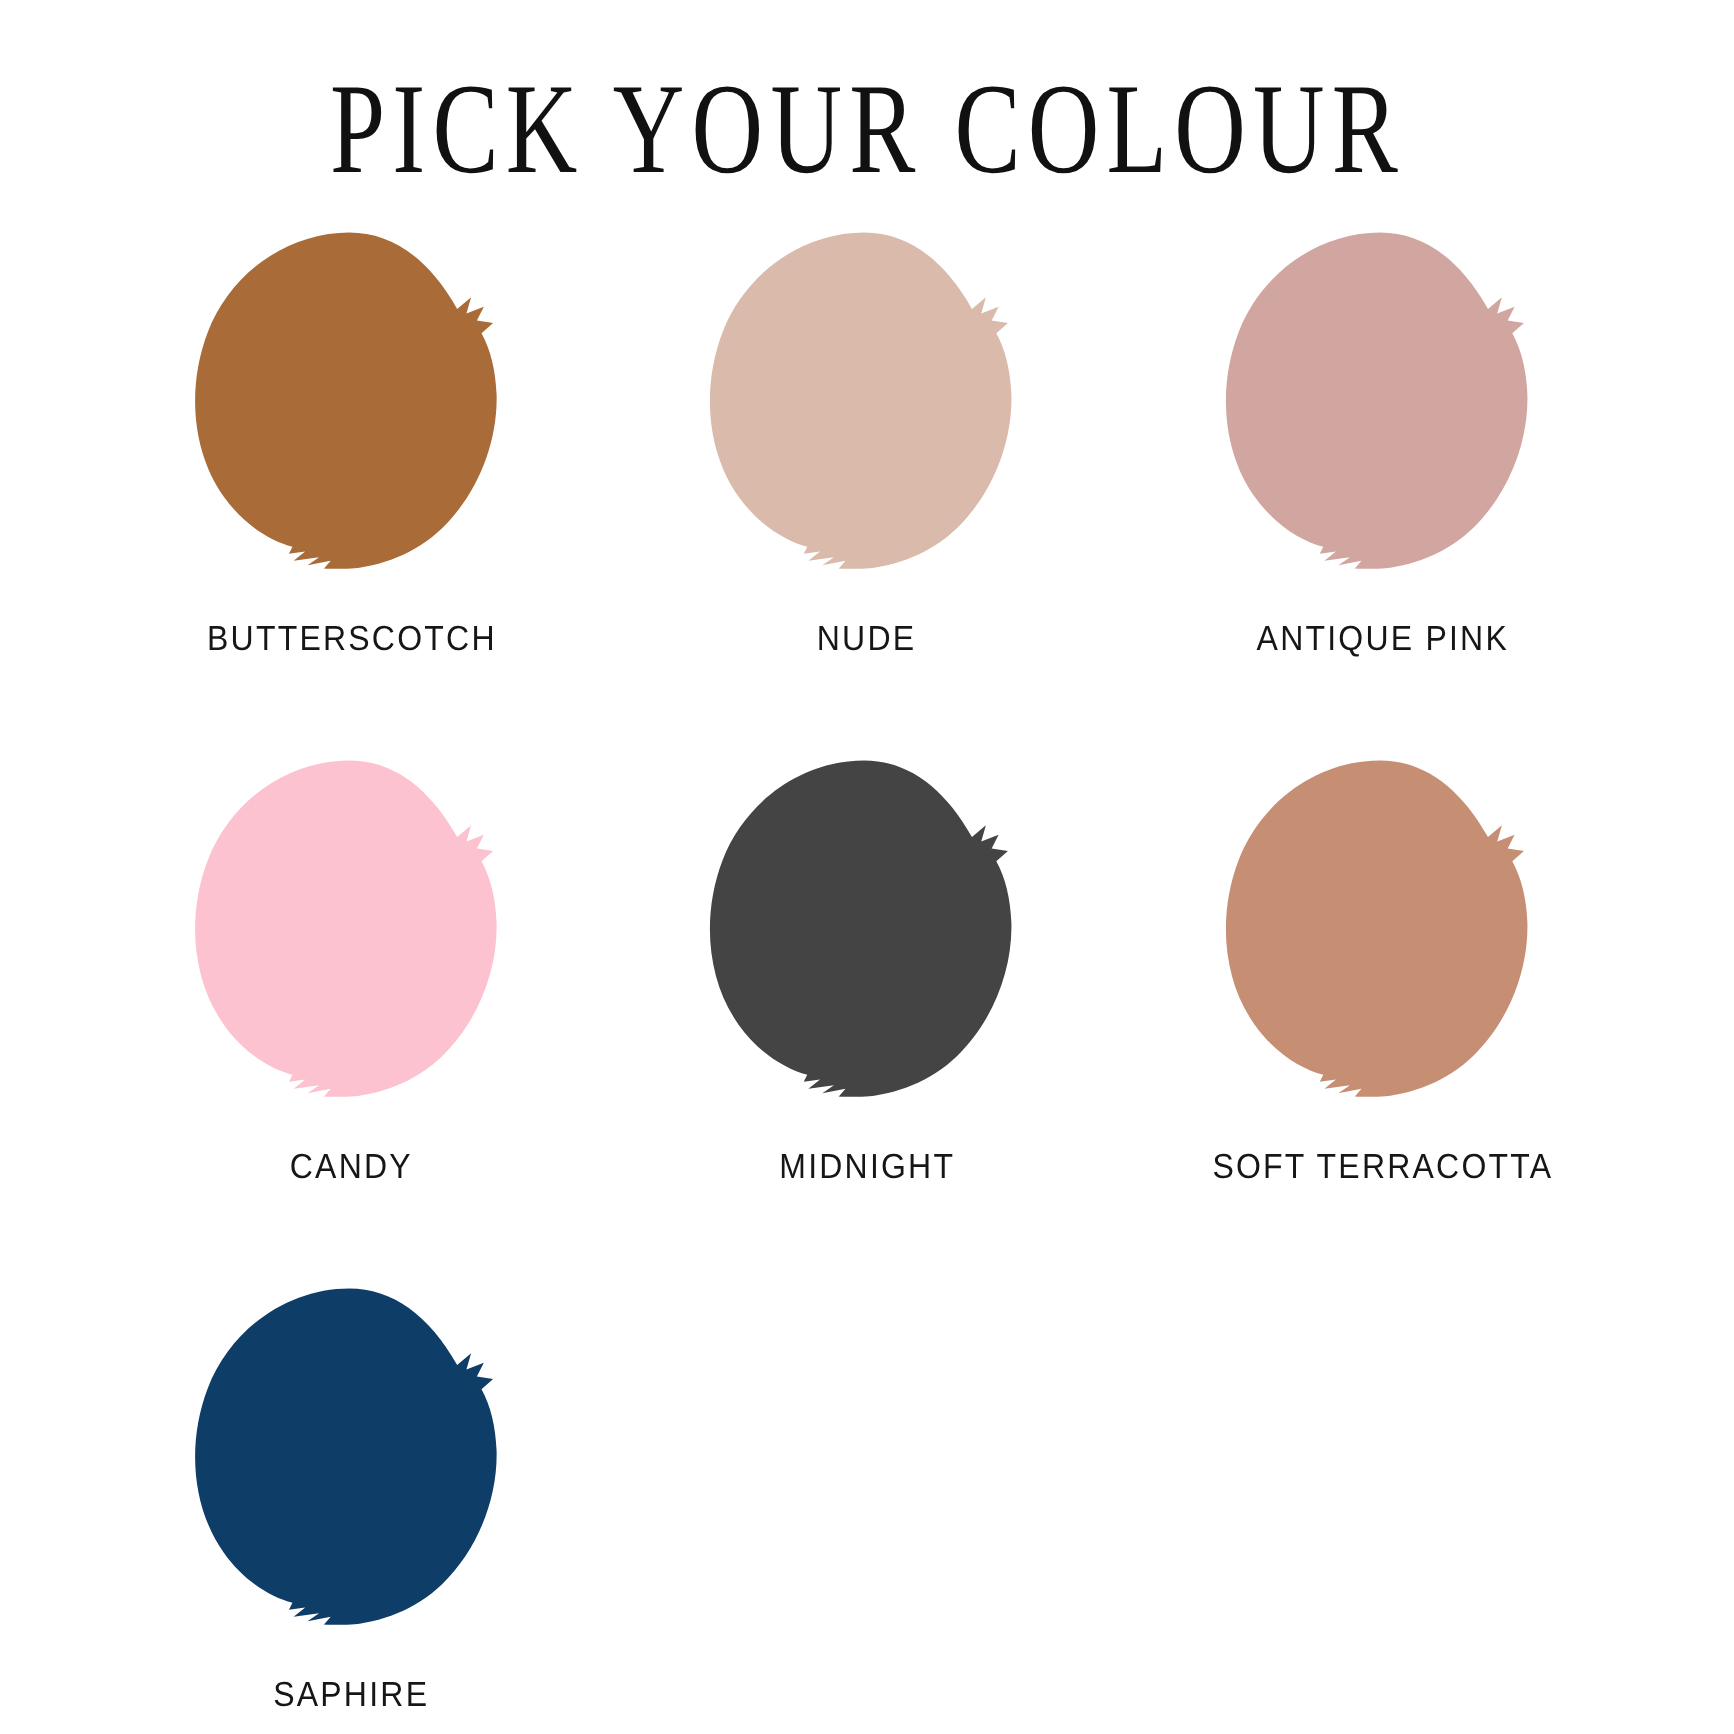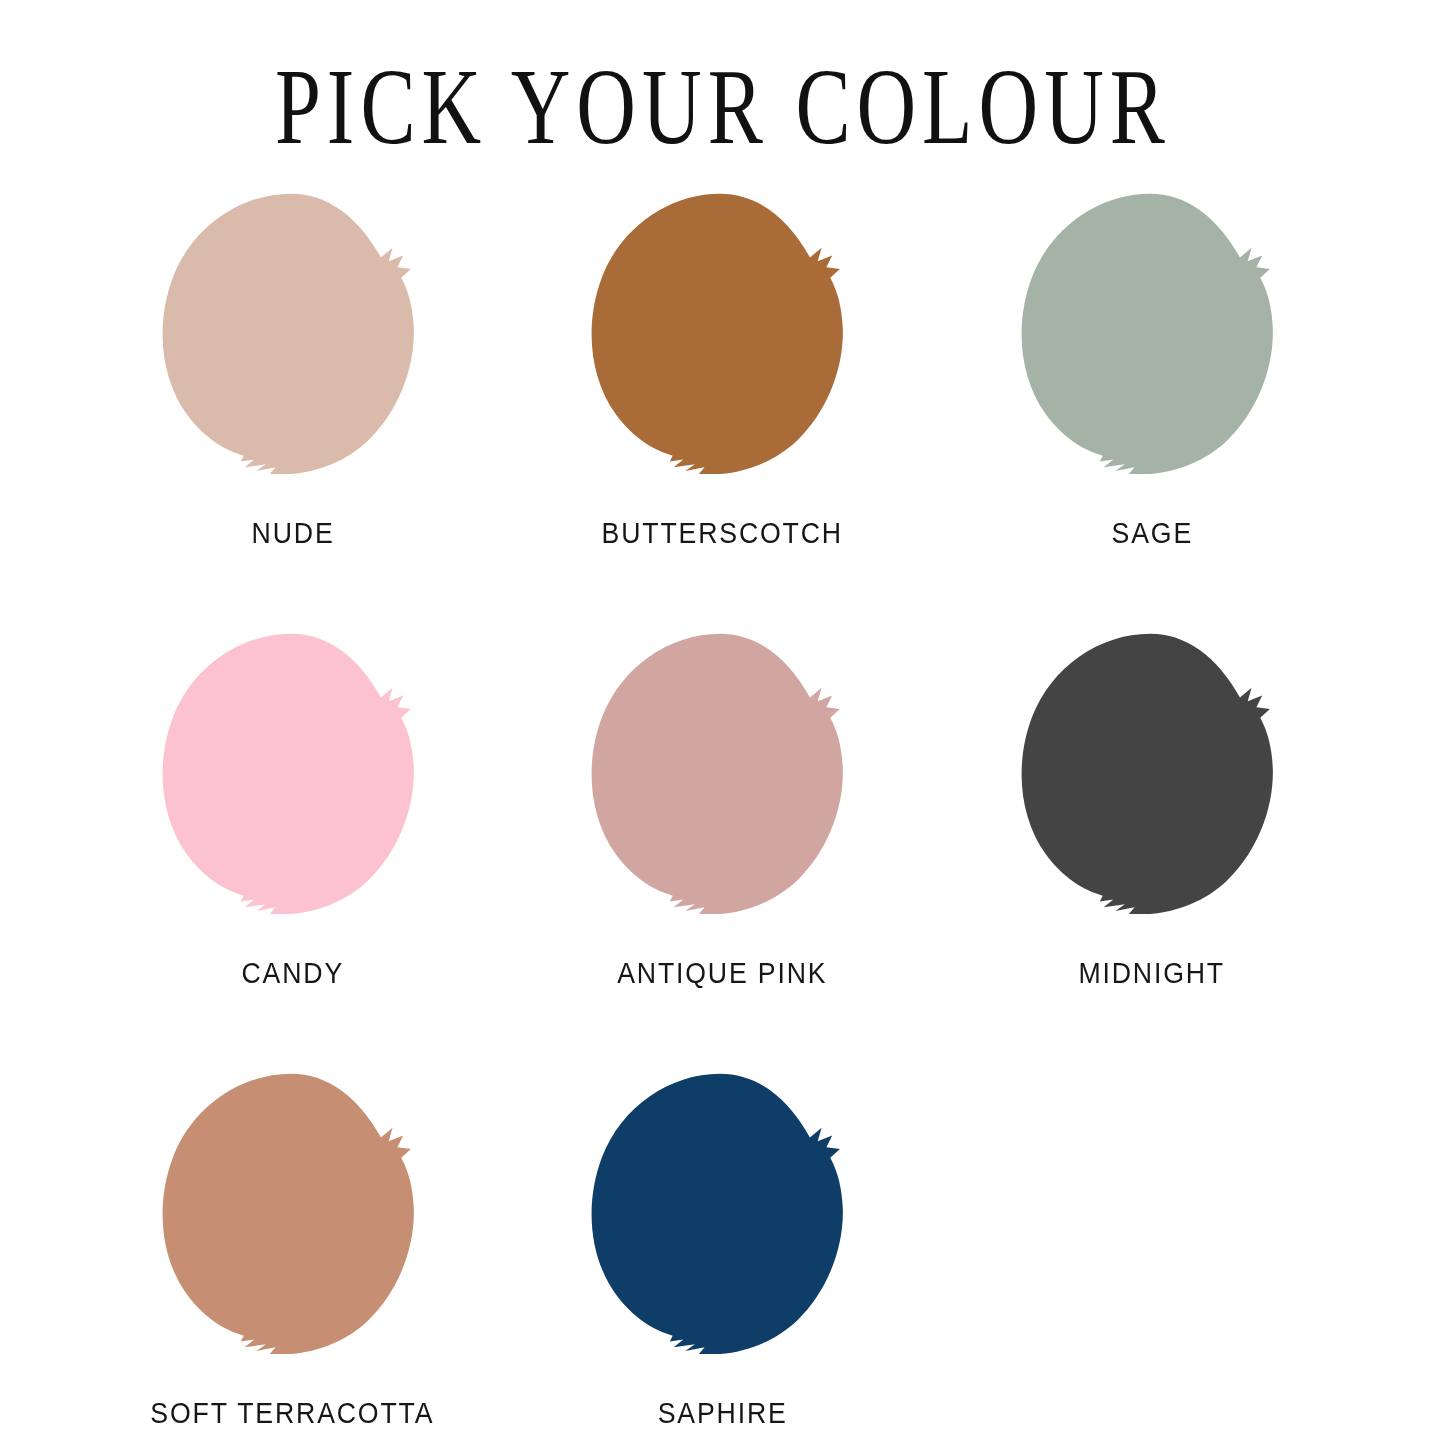--- a/index.html
+++ b/index.html
@@ -91,72 +91,61 @@
 
   <div class="swatch-grid">
 
     <div class="swatch-cell row-1">
       <svg class="swatch-blob" viewBox="0 0 300 300">
         <path d="M148 10 C 96 10, 46 44, 26 96 C 8 143, 12 199, 40 238 C 57 262, 80 276, 99 281
              L 96 287 L 110 285 L 100 293 L 122 290 L 112 297 L 132 293 L 126 300
              C 160 303, 200 292, 228 265 C 258 236, 276 192, 275 150
              C 274 128, 270 112, 262 97
              L 272 88 L 258 86 L 264 74 L 249 80 L 253 66 L 241 76
-             C 217 33, 185 10, 148 10 Z" fill="#D9BAAB"></path>
+             C 217 33, 185 10, 148 10 Z" fill="#A96B38"></path>
       </svg>
-      <div class="swatch-label" style="color: rgb(22, 22, 22);">NUDE</div>
+      <div class="swatch-label" style="color: rgb(22, 22, 22);">BUTTERSCOTCH</div>
     </div>
 
     <div class="swatch-cell row-1">
       <svg class="swatch-blob" viewBox="0 0 300 300">
         <path d="M148 10 C 96 10, 46 44, 26 96 C 8 143, 12 199, 40 238 C 57 262, 80 276, 99 281
              L 96 287 L 110 285 L 100 293 L 122 290 L 112 297 L 132 293 L 126 300
              C 160 303, 200 292, 228 265 C 258 236, 276 192, 275 150
              C 274 128, 270 112, 262 97
              L 272 88 L 258 86 L 264 74 L 249 80 L 253 66 L 241 76
-             C 217 33, 185 10, 148 10 Z" fill="#A96B38"></path>
+             C 217 33, 185 10, 148 10 Z" fill="#D9BAAB"></path>
       </svg>
-      <div class="swatch-label" style="color: rgb(22, 22, 22);">BUTTERSCOTCH</div>
+      <div class="swatch-label" style="color: rgb(22, 22, 22);">NUDE</div>
     </div>
+
 
 
     <div class="swatch-cell row-2">
       <svg class="swatch-blob" viewBox="0 0 300 300">
         <path d="M148 10 C 96 10, 46 44, 26 96 C 8 143, 12 199, 40 238 C 57 262, 80 276, 99 281
              L 96 287 L 110 285 L 100 293 L 122 290 L 112 297 L 132 293 L 126 300
              C 160 303, 200 292, 228 265 C 258 236, 276 192, 275 150
              C 274 128, 270 112, 262 97
              L 272 88 L 258 86 L 264 74 L 249 80 L 253 66 L 241 76
-             C 217 33, 185 10, 148 10 Z" fill="#A5B3A6"></path>
+             C 217 33, 185 10, 148 10 Z" fill="#D2A6A0"></path>
       </svg>
-      <div class="swatch-label" style="color: rgb(22, 22, 22);">SAGE</div>
+      <div class="swatch-label" style="color: rgb(22, 22, 22);">ANTIQUE PINK</div>
     </div>
 
     <div class="swatch-cell row-2">
       <svg class="swatch-blob" viewBox="0 0 300 300">
         <path d="M148 10 C 96 10, 46 44, 26 96 C 8 143, 12 199, 40 238 C 57 262, 80 276, 99 281
              L 96 287 L 110 285 L 100 293 L 122 290 L 112 297 L 132 293 L 126 300
              C 160 303, 200 292, 228 265 C 258 236, 276 192, 275 150
              C 274 128, 270 112, 262 97
              L 272 88 L 258 86 L 264 74 L 249 80 L 253 66 L 241 76
              C 217 33, 185 10, 148 10 Z" fill="#FDC2D0"></path>
       </svg>
       <div class="swatch-label" style="color: rgb(22, 22, 22);">CANDY</div>
-    </div>
-
-    <div class="swatch-cell row-2">
-      <svg class="swatch-blob" viewBox="0 0 300 300">
-        <path d="M148 10 C 96 10, 46 44, 26 96 C 8 143, 12 199, 40 238 C 57 262, 80 276, 99 281
-             L 96 287 L 110 285 L 100 293 L 122 290 L 112 297 L 132 293 L 126 300
-             C 160 303, 200 292, 228 265 C 258 236, 276 192, 275 150
-             C 274 128, 270 112, 262 97
-             L 272 88 L 258 86 L 264 74 L 249 80 L 253 66 L 241 76
-             C 217 33, 185 10, 148 10 Z" fill="#D2A6A0"></path>
-      </svg>
-      <div class="swatch-label" style="color: rgb(22, 22, 22);">ANTIQUE PINK</div>
     </div>
 
     <div class="swatch-cell row-3">
       <svg class="swatch-blob" viewBox="0 0 300 300">
         <path d="M148 10 C 96 10, 46 44, 26 96 C 8 143, 12 199, 40 238 C 57 262, 80 276, 99 281
              L 96 287 L 110 285 L 100 293 L 122 290 L 112 297 L 132 293 L 126 300
              C 160 303, 200 292, 228 265 C 258 236, 276 192, 275 150
              C 274 128, 270 112, 262 97
              L 272 88 L 258 86 L 264 74 L 249 80 L 253 66 L 241 76
              C 217 33, 185 10, 148 10 Z" fill="#444444"></path>

